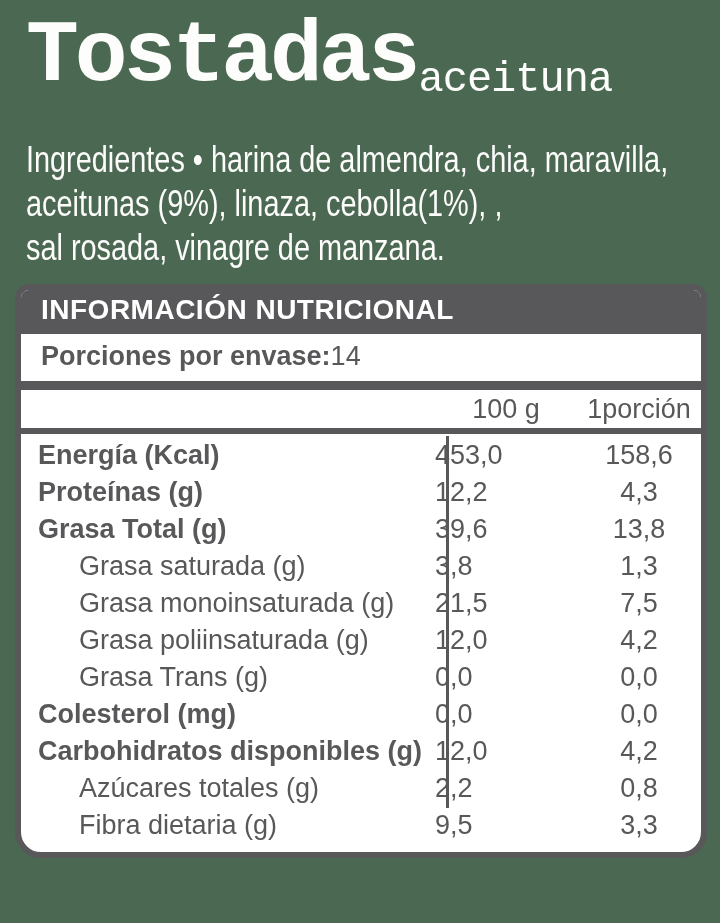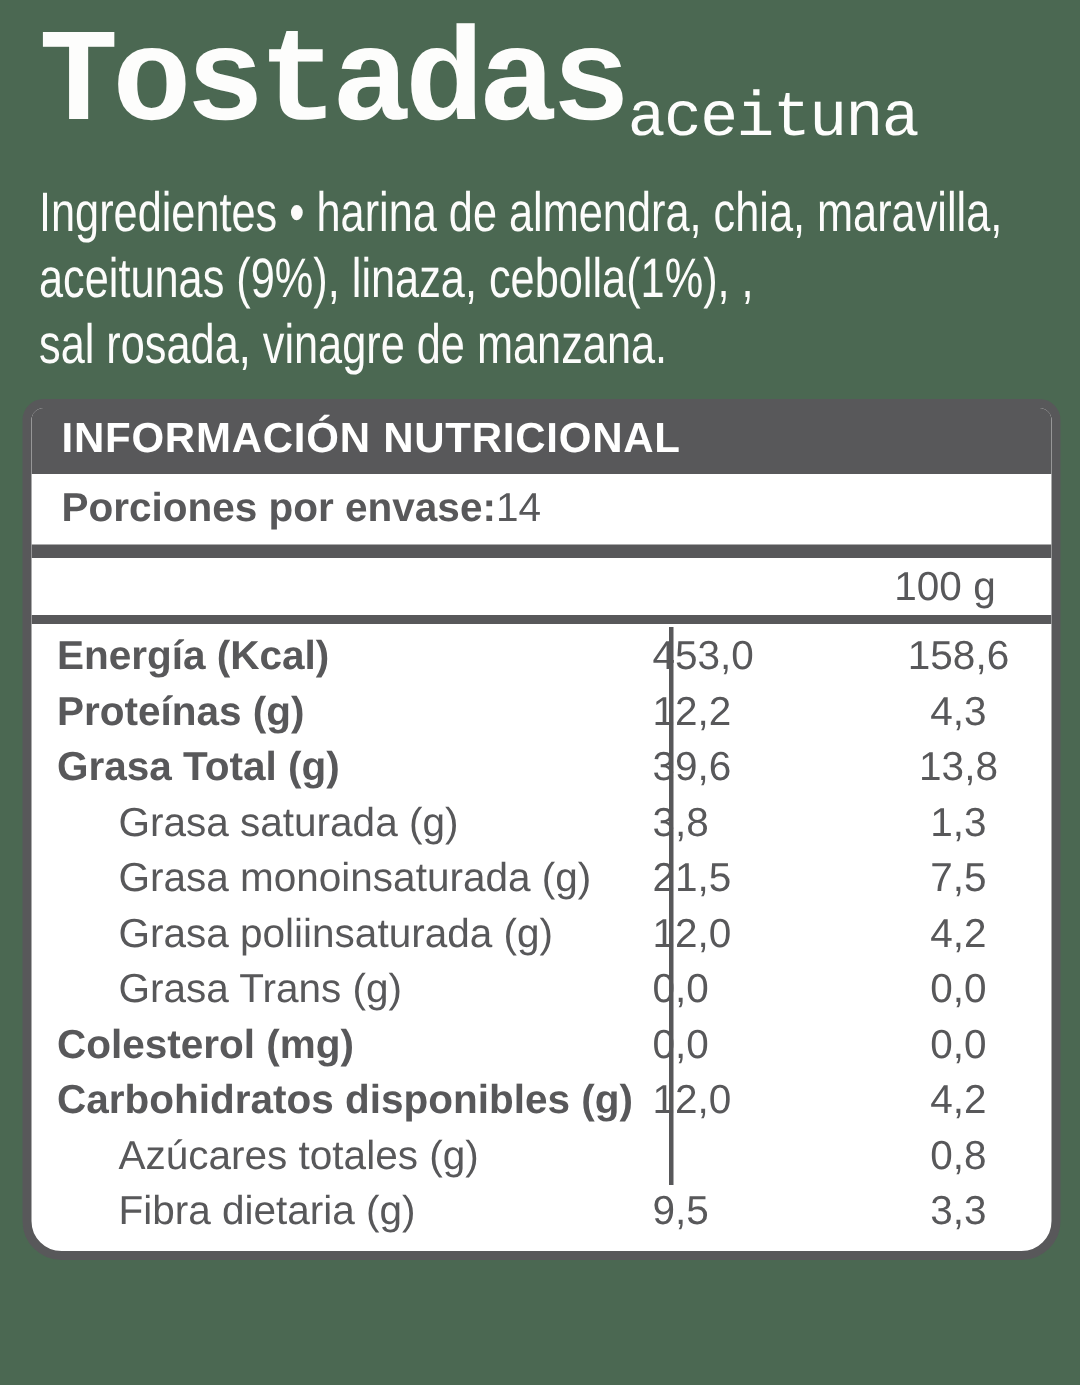--- a/index.html
+++ b/index.html
@@ -27,21 +27,21 @@
     font-weight: normal;
     font-size: 42px;
     letter-spacing: -1px;
     color: #fdfdfc;
     display: inline-block;
     position: relative;
     top: 11px;
     margin-left: 2px;
   }
 
-  .ingredients { margin-top: 10px; }
+  .ingredients { margin-top: 28px; }
   .ing-line {
     font-size: 37px;
     line-height: 44px;
     font-weight: 400;
     color: #fcfcfb;
     white-space: nowrap;
     transform: scaleX(0.78);
     transform-origin: left center;
     letter-spacing: 0px;
   }
@@ -126,20 +126,21 @@
   <div class="card-title-bar">INFORMACIÓN NUTRICIONAL</div>
 
   <div class="portion-section">
     <div><span class="lbl">Porciones por envase:</span><span>14</span></div>
   </div>
 
   <div class="sep-thick"></div>
 
   <div class="colhead-row">
     <div class="cell-100">100 g</div>
+    <div class="cell-port">1porción</div>
   </div>
 
   <div class="sep-thin"></div>
 
   <div class="rows">
     <div class="vline"></div>
   <div class="row bold">
         <span class="label">Energía (Kcal)</span>
         <span class="v100">453,0</span>
         <span class="vport">158,6</span>
@@ -179,20 +180,21 @@
         <span class="v100">0,0</span>
         <span class="vport">0,0</span>
       </div>
       <div class="row bold">
         <span class="label">Carbohidratos disponibles (g)</span>
         <span class="v100">12,0</span>
         <span class="vport">4,2</span>
       </div>
       <div class="row indent">
         <span class="label">Azúcares totales (g)</span>
+        <span class="v100">2,2</span>
         <span class="vport">0,8</span>
       </div>
       <div class="row indent">
         <span class="label">Fibra dietaria (g)</span>
         <span class="v100">9,5</span>
         <span class="vport">3,3</span>
       </div>
     </div>
 </div>
 

